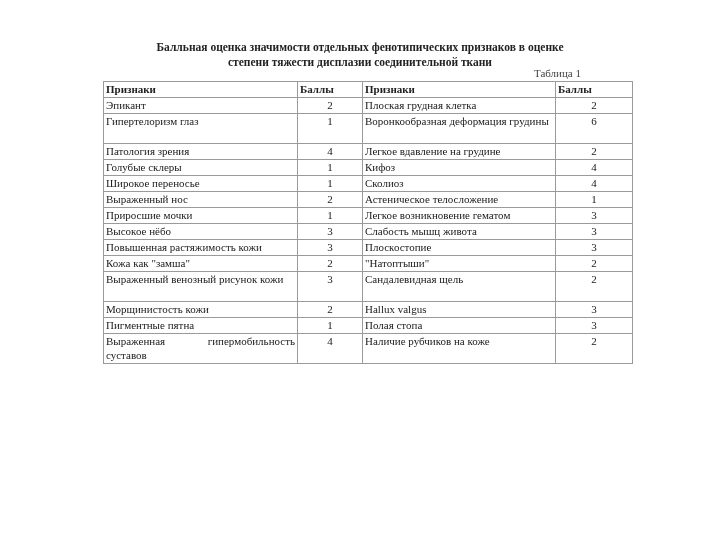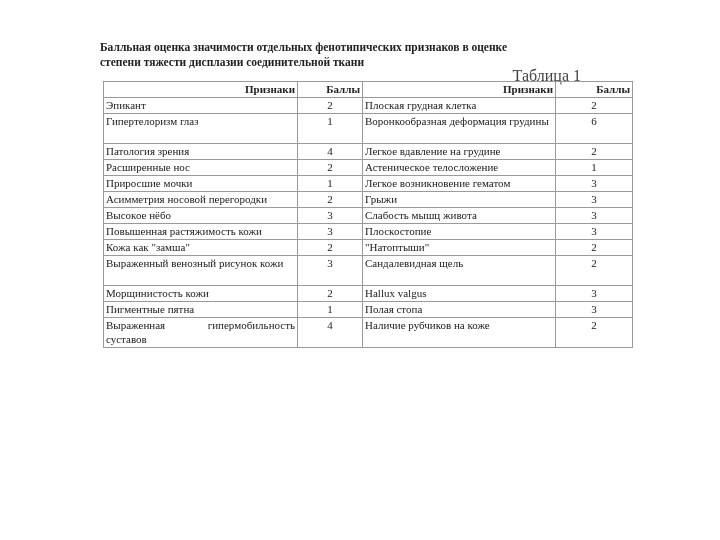--- a/index.html
+++ b/index.html
@@ -3,37 +3,37 @@
   <meta charset="utf-8">
   <style>
     html, body { margin: 0; padding: 0; background: #ffffff; }
     body {
       width: 720px; height: 540px; position: relative; overflow: hidden;
       font-family: "Liberation Serif", "DejaVu Serif", serif;
       color: #1a1a1a;
     }
     .title {
       position: absolute; left: 100px; top: 40px; width: 520px;
-      text-align: left; font-weight: bold; font-size: 11.5px; line-height: 15px;
+      text-align: center; font-weight: bold; font-size: 11.5px; line-height: 15px;
       color: #222;
     }
     .caption {
-      position: absolute; right: 139px; top: 67px; font-size: 16px; color: #444;
+      position: absolute; right: 139px; top: 67px; font-size: 11px; color: #444;
     }
     table {
       position: absolute; left: 103px; top: 81px; width: 529px;
       border-collapse: collapse; font-size: 11px; line-height: 14px;
       table-layout: fixed;
     }
     td, th {
       border: 1px solid #9a9a9a; padding: 0 2px; vertical-align: top;
       height: 15px;
     }
     table { border-left: 1.5px solid #222; border-bottom: 1.5px solid #222; border-right: 1px solid #666; }
-    th { font-weight: bold; text-align: right; font-size: 11px; color: #222; }
+    th { font-weight: bold; text-align: left; font-size: 11px; color: #222; }
     td.num { text-align: center; }
     td.name { text-align: justify; text-align-last: left; }
     td.div-left { border-left: 1.5px solid #222; }
     col.c1 { width: 194px; }
     col.c2 { width: 65px; }
     col.c3 { width: 193px; }
     col.c4 { width: 77px; }
     tr.tall td { height: 29px; }
   </style>
 </head>
@@ -73,35 +73,41 @@
         <td class="name div-left">Воронкообразная деформация грудины</td>
         <td class="num">6</td>
       </tr>
       <tr>
         <td class="name">Патология зрения</td>
         <td class="num">4</td>
         <td class="name div-left">Легкое вдавление на грудине</td>
         <td class="num">2</td>
       </tr>
       <tr>
-        <td class="name">Расширенные нос</td>
+        <td class="name">Голубые склеры</td>
+        <td class="num">1</td>
+        <td class="name div-left">Кифоз</td>
+        <td class="num">4</td>
+      </tr>
+      <tr>
+        <td class="name">Широкое переносье</td>
+        <td class="num">1</td>
+        <td class="name div-left">Сколиоз</td>
+        <td class="num">4</td>
+      </tr>
+      <tr>
+        <td class="name">Выраженный нос</td>
         <td class="num">2</td>
         <td class="name div-left">Астеническое телосложение</td>
         <td class="num">1</td>
       </tr>
       <tr>
         <td class="name">Приросшие мочки</td>
         <td class="num">1</td>
         <td class="name div-left">Легкое возникновение гематом</td>
-        <td class="num">3</td>
-      </tr>
-      <tr>
-        <td class="name">Асимметрия носовой перегородки</td>
-        <td class="num">2</td>
-        <td class="name div-left">Грыжи</td>
         <td class="num">3</td>
       </tr>
       <tr>
         <td class="name">Высокое нёбо</td>
         <td class="num">3</td>
         <td class="name div-left">Слабость мышц живота</td>
         <td class="num">3</td>
       </tr>
       <tr>
         <td class="name">Повышенная растяжимость кожи</td>

